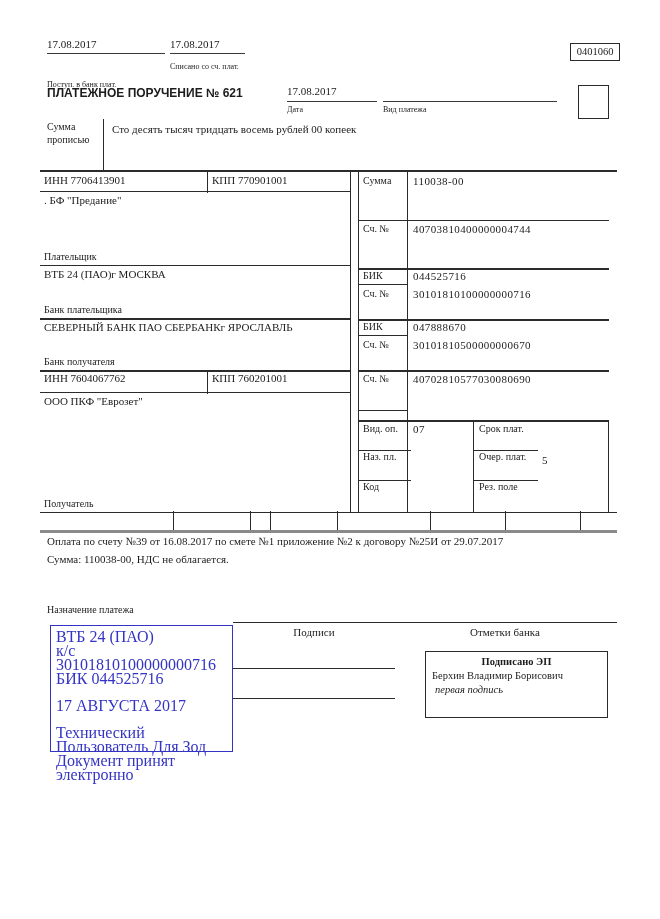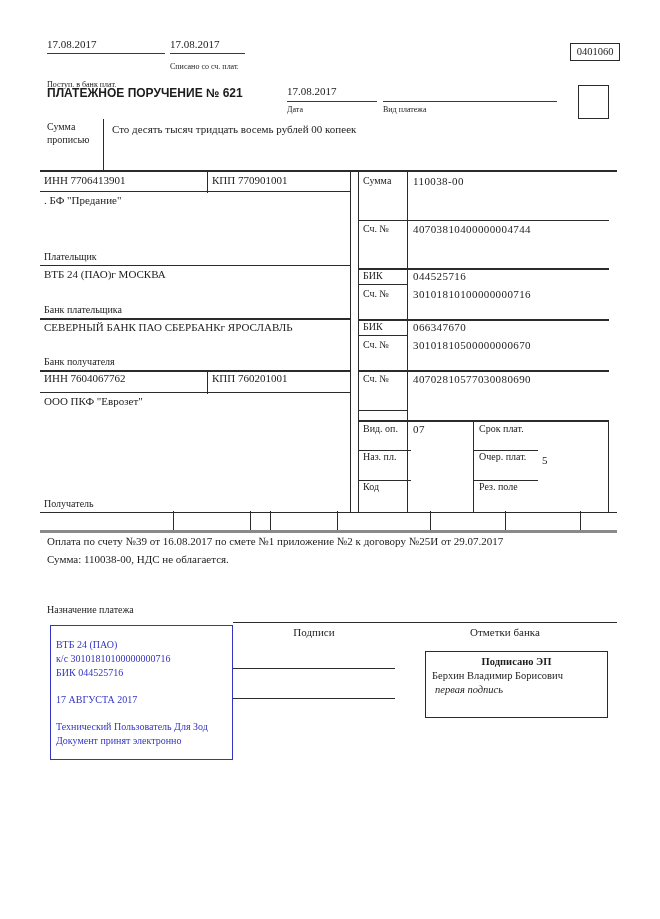--- a/index.html
+++ b/index.html
@@ -23,21 +23,21 @@
   .cell-pad{padding:2px 0 0 4px;}
   .sec-label{position:absolute;left:4px;bottom:2px;font-size:10px;}
   .name-text{position:absolute;left:4px;top:3px;white-space:nowrap;}
   .rlab{position:absolute;left:4px;top:3px;font-size:10px;}
   .rval{position:absolute;left:54px;top:3px;letter-spacing:.4px;}
   .vline{position:absolute;border-left:1px solid #2b2b2b;}
   
   .strip-div{position:absolute;top:0;height:100%;border-left:1px solid #2b2b2b;}
   
   .stamp{border:1px solid var(--stamp-color,#3434c4);color:var(--stamp-color,#3434c4);
-         font-size:10px;line-height:14px;padding:12px 4px 0 5px;}
+         font-size:16px;line-height:14px;padding:4px 4px 0 5px;}
   .stamp .gap{margin-top:13px;}
   .esign{border:1px solid #2b2b2b;font-size:10.5px;line-height:14px;padding-top:3px;}
   .b{font-weight:bold;}
   .i{font-style:italic;}
   .center{text-align:center;}
 </style>
 </head>
 <body>
 
 <div id="page">
@@ -114,21 +114,21 @@
         <div class="rval" style="top:2px;">044525716</div>
       </div>
       <div class="abs bb2" style="left:0;top:113px;width:250px;height:34px;">
         <div class="rlab">Сч. №</div>
         <div class="rval">30101810100000000716</div>
       </div>
       <div class="abs" style="left:0;top:147px;width:250px;height:17px;">
         <div class="abs bb1" style="left:0;top:0;width:48px;height:16px;">
           <div class="rlab" style="top:2px;">БИК</div>
         </div>
-        <div class="rval" style="top:2px;">066347670</div>
+        <div class="rval" style="top:2px;">047888670</div>
       </div>
       <div class="abs bb2" style="left:0;top:164px;width:250px;height:34px;">
         <div class="rlab">Сч. №</div>
         <div class="rval">30101810500000000670</div>
       </div>
       <div class="abs bb2" style="left:0;top:198px;width:250px;height:50px;">
         <div class="abs bb1" style="left:0;top:0;width:48px;height:40px;">
           <div class="rlab">Сч. №</div>
         </div>
         <div class="rval">40702810577030080690</div>

